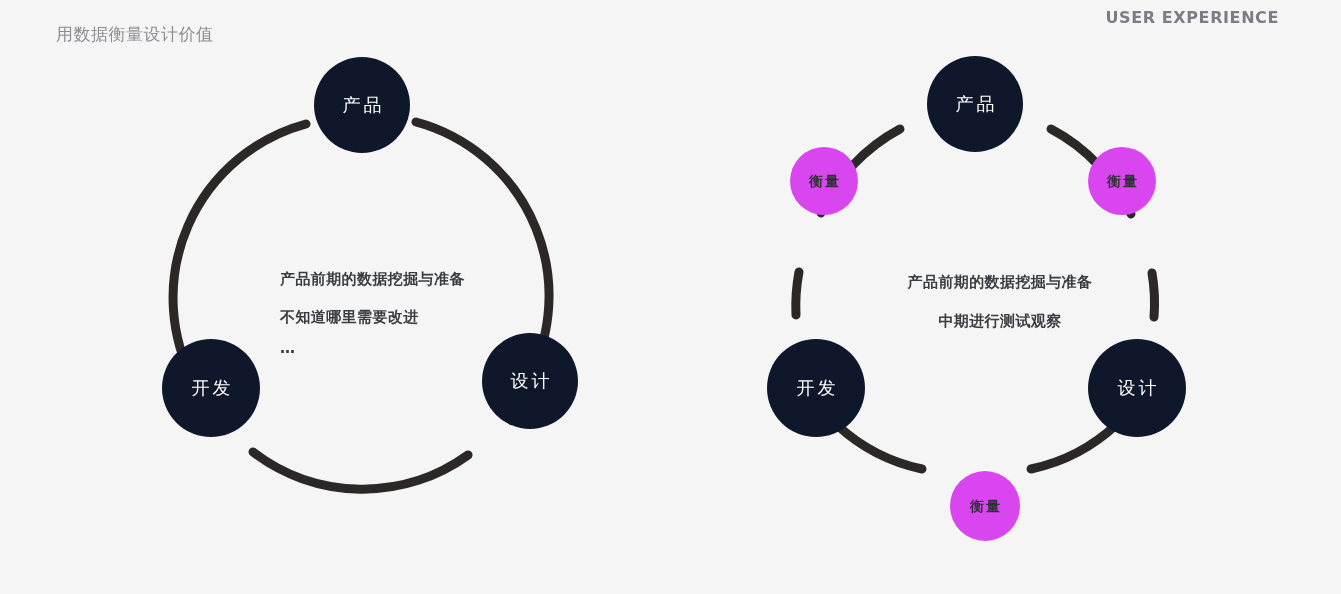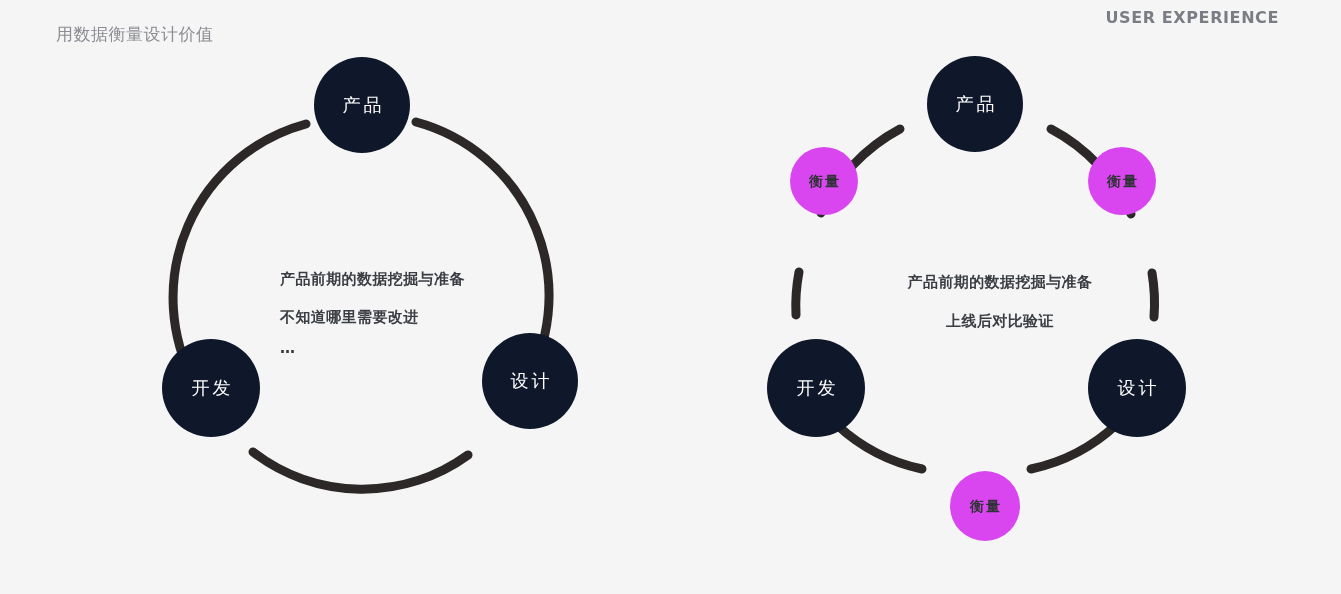--- a/index.html
+++ b/index.html
@@ -200,17 +200,17 @@
     <div class="node gray" style="left:27px; top:283px; width:98px; height:98px;">
       <span>开发</span>
     </div>
 
     <div class="node green" style="left:50px; top:91px; width:68px; height:68px;">
       <span>衡量</span>
     </div>
 
     <div class="center-text centered">
       <p class="line">产品前期的数据挖掘与准备</p>
-      <p class="line">上线后对比验证</p>
+      <p class="line">中期进行测试观察</p>
     </div>
   </div>
 
 </div>
 
 </body></html>

